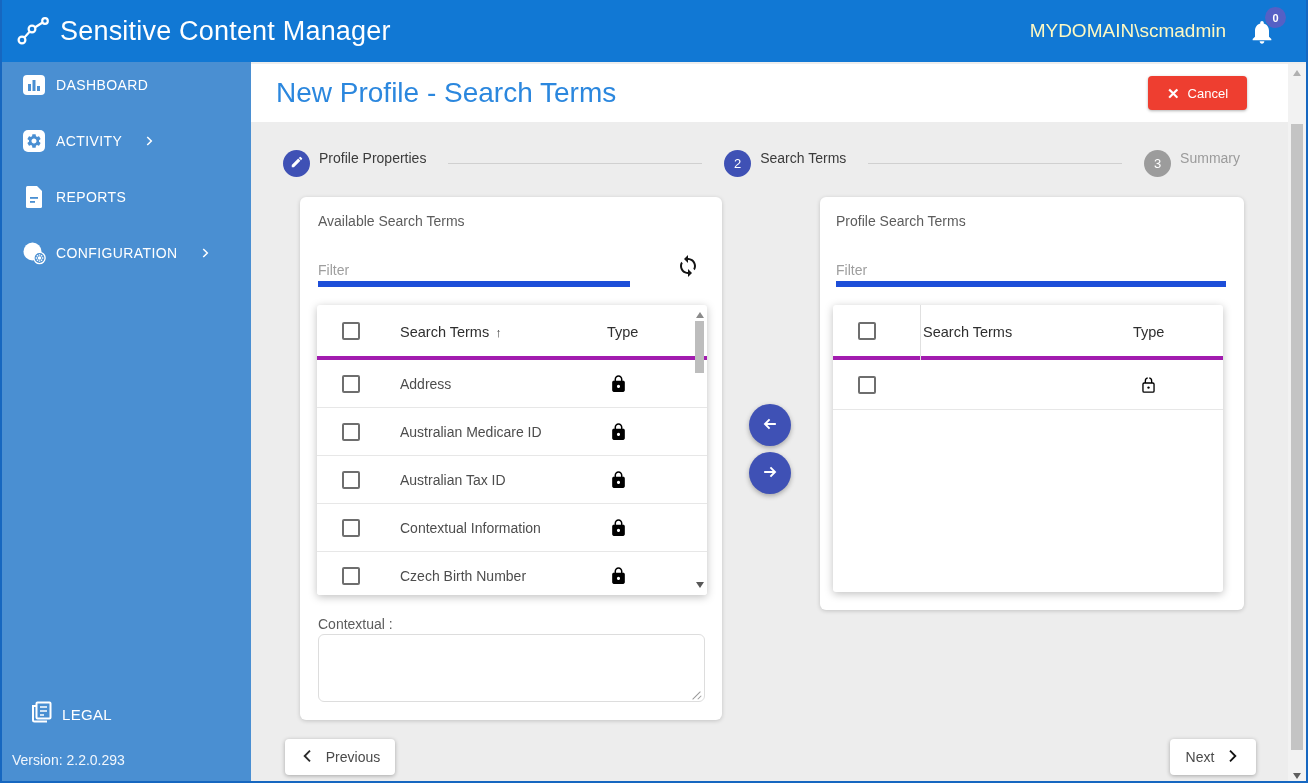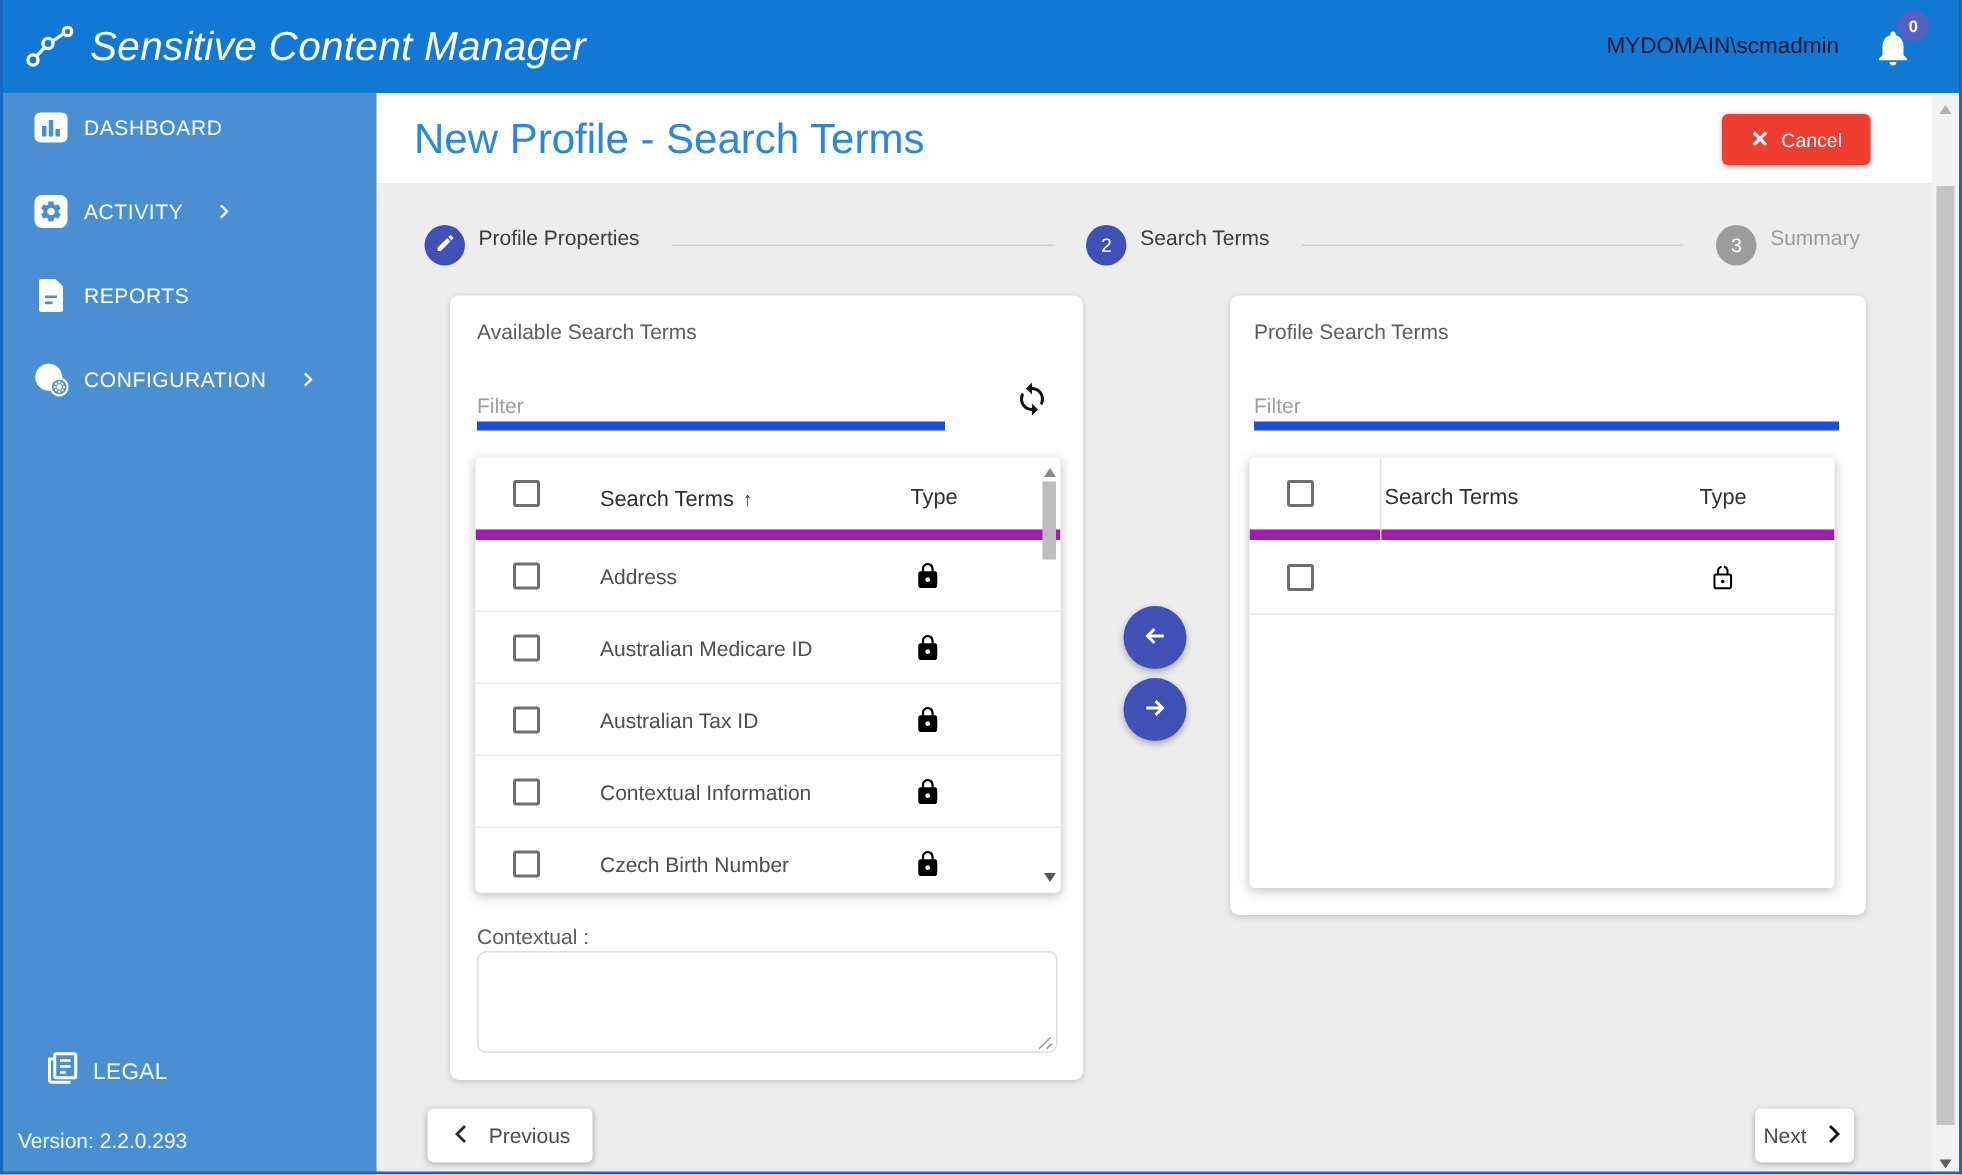--- a/index.html
+++ b/index.html
@@ -10,22 +10,22 @@
   
   .edge { position:absolute; background:#1667c0; z-index:60; }
   .edge.left { left:0; top:0; width:2px; height:100%; }
   .edge.right { right:0; top:0; width:2px; height:100%; }
   .edge.bottom { left:0; bottom:0; width:100%; height:2px; }
 
   
   .topbar { position:absolute; left:0; top:0; width:1308px; height:62px; background:#1178d4; z-index:20; }
   .logo { position:absolute; left:16px; top:15px; }
   .app-title { position:absolute; left:60px; top:0; line-height:62px; color:#fff;
-               font-size:27px; font-weight:300; letter-spacing:.2px;font-style:italic; }
-  .user-label { position:absolute; right:82px; top:0; line-height:62px; color:#0f172a; font-size:15px; }
+               font-size:27px; font-weight:300; letter-spacing:.2px; }
+  .user-label { position:absolute; right:82px; top:0; line-height:62px; color:#fef9c3; font-size:19px; }
   .bell-wrap { position:absolute; right:32px; top:17px; width:28px; height:30px; }
   .badge { position:absolute; right:-10px; top:-10px; width:21px; height:21px; border-radius:50%;
            background:#5560c5; color:#fff; font-size:11px; font-weight:700;
            display:flex; align-items:center; justify-content:center; }
 
   
   .sidebar { position:absolute; left:0; top:62px; width:251px; height:721px; background:#4a8fd2; z-index:10; }
   .nav-item { position:absolute; left:0; width:100%; height:28px; display:flex; align-items:center;
               padding-left:22px; gap:10px; color:#fff; cursor:pointer; }
   .nav-item .nav-label { font-size:14px; letter-spacing:.4px; }
@@ -71,21 +71,21 @@
   .card.left .filter-input { width:312px; }
   .card.right .filter-input { width:390px; }
   .refresh-btn { position:absolute; left:375px; top:57px; width:26px; height:26px; border:none;
                  background:transparent; cursor:pointer; padding:0; }
 
   .inner-table { position:absolute; background:#fff; border-radius:3px;
                  box-shadow:0 2px 8px rgba(0,0,0,.25); overflow:hidden; }
   .card.left .inner-table { left:17px; top:108px; width:390px; height:290px; }
   .card.right .inner-table { left:13px; top:108px; width:390px; height:287px; }
 
-  .thead { position:relative; height:55px; border-bottom:7px solid #a21caf; }
+  .thead { position:relative; height:55px; border-bottom:4px solid #a21caf; }
   .th-terms { position:absolute; left:83px; top:0; line-height:55px; font-size:14.5px; color:#2f2f2f; }
   .card.right .th-terms { left:90px; }
   .th-type { position:absolute; left:290px; top:0; line-height:55px; font-size:14.5px; color:#2f2f2f; }
   .card.right .th-type { left:300px; }
   .sort-arrow { font-size:13px; color:#3a3a3a; margin-left:6px; }
   .col-divider { position:absolute; left:87px; top:0; width:1px; height:55px; background:#e0e0e0; }
 
   .trow { position:relative; height:48px; border-bottom:1px solid #e7e7e7; background:#fff; }
   .card.right .trow { height:50px; }
   .term-label { position:absolute; left:83px; top:0; line-height:48px; font-size:14px; color:#4d4d4d; }
@@ -121,21 +121,21 @@
                   justify-content:center; box-shadow:0 2px 5px rgba(0,0,0,.3); }
   .transfer-btn.left-arr { left:498px; top:340px; }
   .transfer-btn.right-arr { left:498px; top:388px; }
 
   
   .nav-btn { position:absolute; top:675px; height:36px; background:#fff; border:none; border-radius:4px;
              box-shadow:0 1px 4px rgba(0,0,0,.3); display:flex; align-items:center; justify-content:center;
              gap:10px; font-size:14px; color:#4a4a4a; cursor:pointer;
              font-family:"Liberation Sans", sans-serif; }
   .prev-btn { left:34px; width:110px; }
-  .next-btn { left:919px; width:66px; }
+  .next-btn { left:919px; width:86px; }
 
   
   .main-scrollbar { position:absolute; right:2px; top:0; width:18px; height:721px; background:#f2f2f2; }
   .main-thumb { position:absolute; left:3px; top:60px; width:12px; height:626px; background:#c4c4c4; }
   .ms-tri { width:0; height:0; position:absolute; left:5px; }
   .ms-tri.up { top:6px; border-left:4px solid transparent; border-right:4px solid transparent;
                border-bottom:6px solid #b0b0b0; }
   .ms-tri.down { bottom:6px; border-left:4px solid transparent; border-right:4px solid transparent;
                  border-top:6px solid #5f5f5f; }
 </style>

